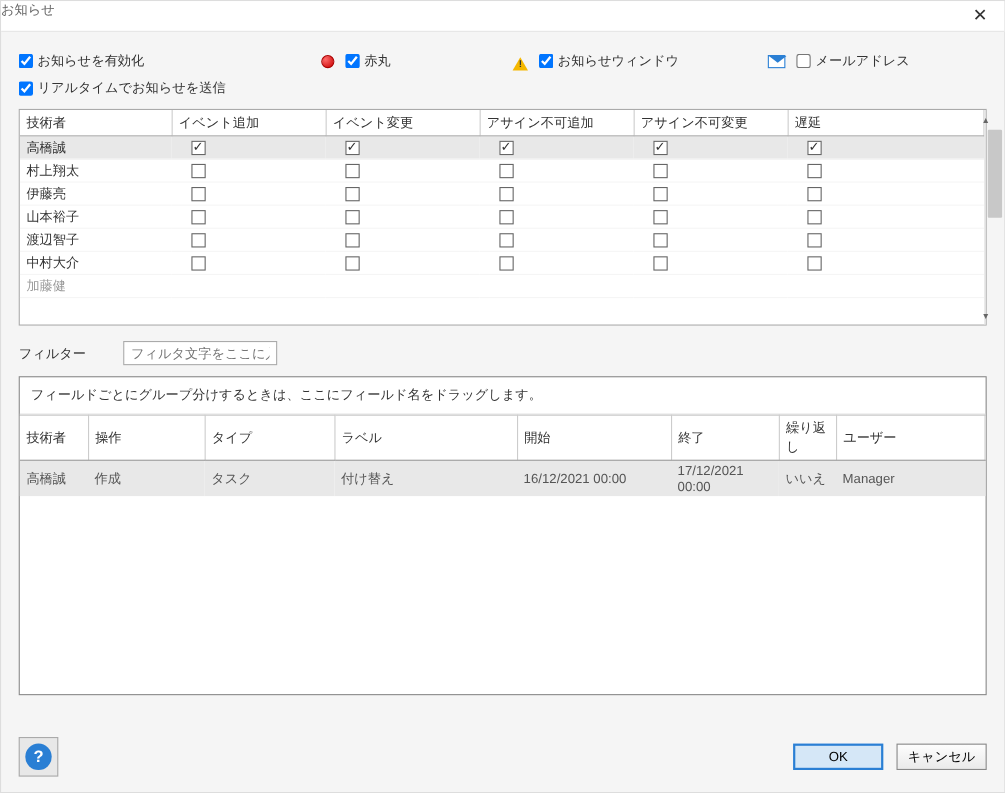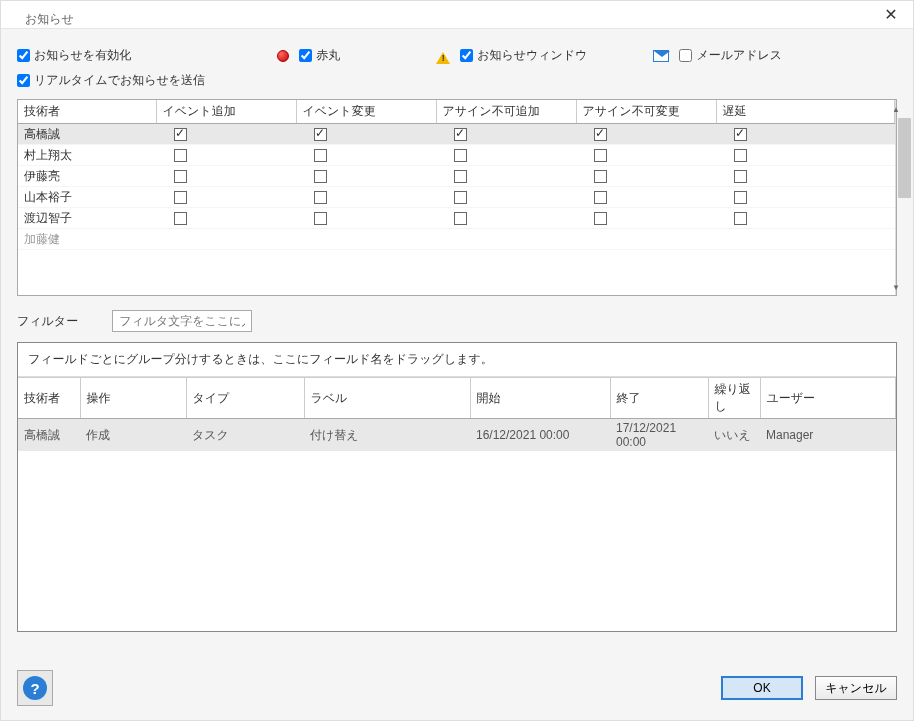--- a/index.html
+++ b/index.html
@@ -17,22 +17,22 @@
     width: 914px;
     height: 721px;
     background: #f5f5f5;
     position: relative;
     border: 1px solid #ddd;
   }
   .titlebar {
     height: 28px;
     background: #fff;
     display: flex;
-    align-items: flex-end;
-    padding-left: 24px;
+    align-items: flex-start;
+    padding-left: 0;
     border-bottom: 1px solid #e5e5e5;
   }
   .titlebar .title { color: #666; font-size: 12px; }
   .titlebar .close {
     position: absolute;
     right: 6px;
     top: 2px;
     width: 32px;
     height: 22px;
     display: flex;
@@ -42,21 +42,21 @@
     color: #333;
     cursor: pointer;
   }
   .content { padding: 18px 16px 0 16px; }
   .top-options {
     display: flex;
     flex-direction: column;
     gap: 8px;
     margin-bottom: 10px;
   }
-  .opt-row { display: flex; align-items: center; gap: 26px; }
+  .opt-row { display: flex; align-items: center; gap: 41px; }
   .chk { display: flex; align-items: center; gap: 4px; cursor: pointer; }
   .chk input[type=checkbox] { width: 13px; height: 13px; }
   .icon-dot {
     width: 12px; height: 12px; border-radius: 50%;
     background: radial-gradient(circle at 30% 30%, #ff6a6a, #c80000);
     border: 1px solid #a00;
   }
   .icon-warn {
     width: 0; height: 0;
     border-left: 7px solid transparent;
@@ -363,20 +363,28 @@
               <tr>
                 <td>山本裕子</td>
                 <td class="center"><span class="cell-cb"></span></td>
                 <td class="center"><span class="cell-cb"></span></td>
                 <td class="center"><span class="cell-cb"></span></td>
                 <td class="center"><span class="cell-cb"></span></td>
                 <td class="center"><span class="cell-cb"></span></td>
               </tr>
               <tr>
                 <td>渡辺智子</td>
+                <td class="center"><span class="cell-cb"></span></td>
+                <td class="center"><span class="cell-cb"></span></td>
+                <td class="center"><span class="cell-cb"></span></td>
+                <td class="center"><span class="cell-cb"></span></td>
+                <td class="center"><span class="cell-cb"></span></td>
+              </tr>
+              <tr>
+                <td>中村大介</td>
                 <td class="center"><span class="cell-cb"></span></td>
                 <td class="center"><span class="cell-cb"></span></td>
                 <td class="center"><span class="cell-cb"></span></td>
                 <td class="center"><span class="cell-cb"></span></td>
                 <td class="center"><span class="cell-cb"></span></td>
               </tr>
               <tr>
                 <td class="partial">加藤健</td>
                 <td class="center"></td>
                 <td class="center"></td>

